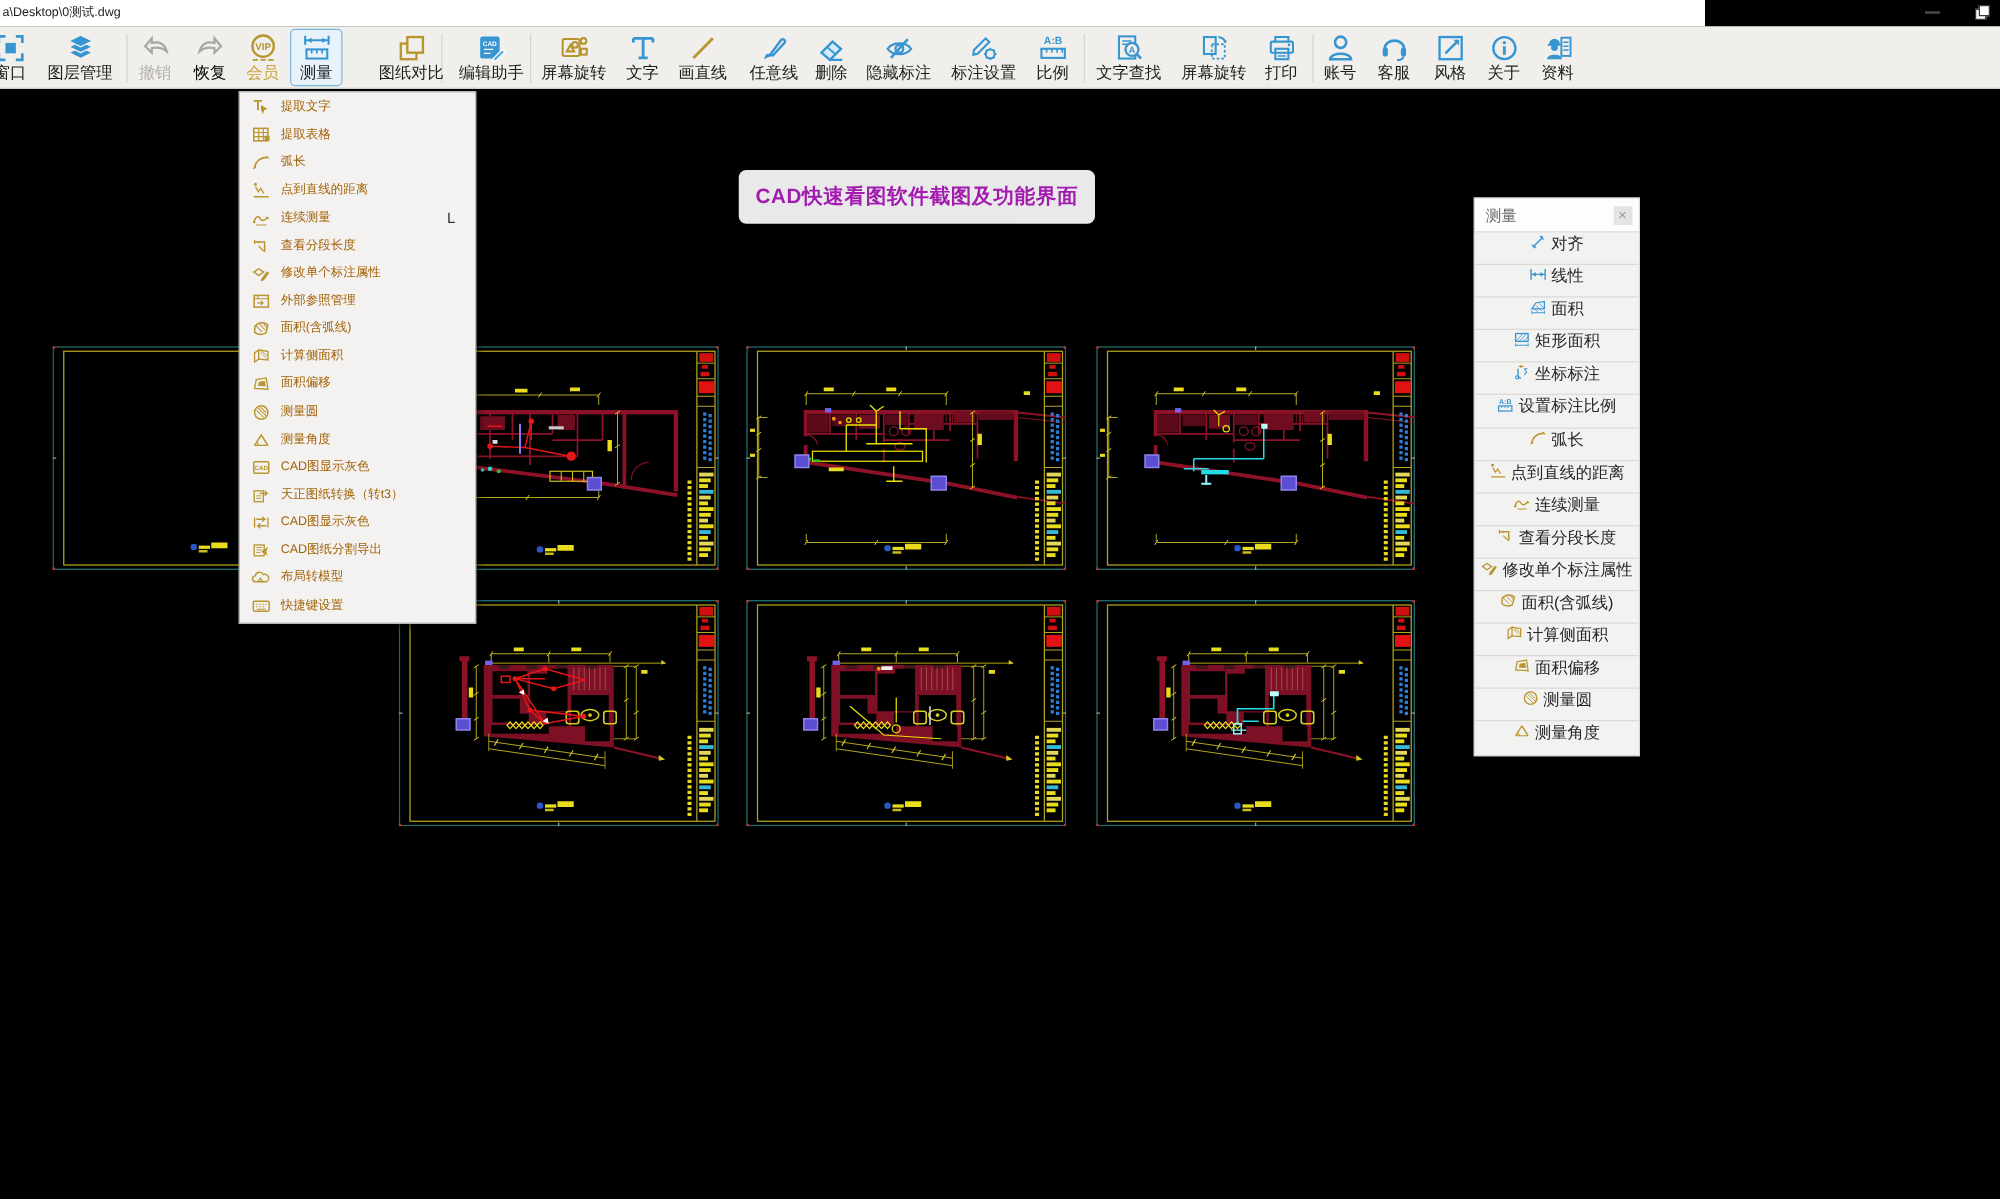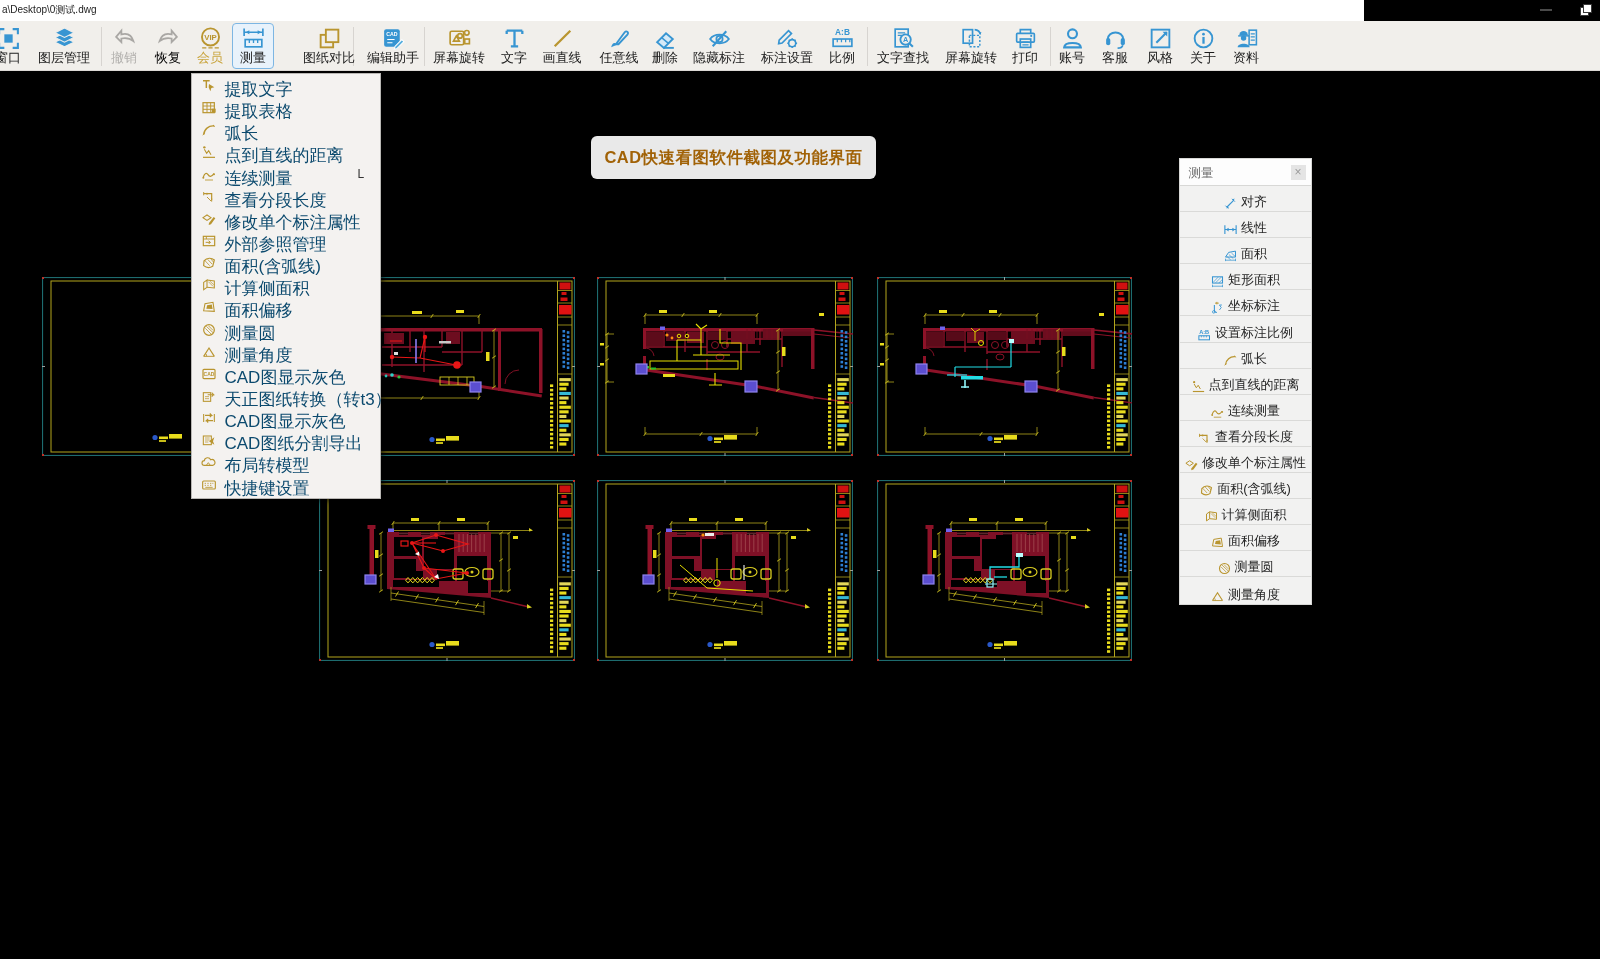--- a/index.html
+++ b/index.html
@@ -7,31 +7,31 @@
 #tmin{position:absolute;left:1540px;top:9px;width:12px;height:2px;background:#4a4a4a}
 #tres{position:absolute;left:1583px;top:4px;width:9px;height:9px;border:1.4px solid #3a3a3a;background:#fff}
 #tres2{position:absolute;left:1580px;top:7px;width:9px;height:9px;border:1.4px solid #3a3a3a;background:#fff}
 #toolbar{position:absolute;left:0;top:21px;width:1600px;height:50px;background:#f1efeb;border-bottom:1px solid #dcd9d5}
 .sep{position:absolute;top:6px;width:1px;height:39px;background:#d7d4d0}
 .tbb{position:absolute;top:2px;width:74px;height:47px;text-align:center}
 .tbi{height:28px;padding-top:3px}
 .tbl{font-size:13px;color:#1c1c1c;line-height:14px;white-space:nowrap}
 #hl{position:absolute;left:232px;top:2px;width:42px;height:46px;background:#e8f2fb;border:1px solid #7db6e3;border-radius:4px}
 #canvas{position:absolute;left:0;top:0;width:1600px;height:959px;background:#000}
-#banner{position:absolute;left:591px;top:136px;width:285px;height:43px;background:#e9e9e9;border-radius:6px;color:#a16207;font-size:16.5px;font-weight:bold;text-align:center;line-height:43px;letter-spacing:0.5px}
+#banner{position:absolute;left:591px;top:136px;width:285px;height:43px;background:#e9e9e9;border-radius:6px;color:#a21caf;font-size:16.5px;font-weight:bold;text-align:center;line-height:43px;letter-spacing:0.5px}
 #menu{position:absolute;left:190.5px;top:72.5px;width:190px;height:426px;background:#f4f2f0;border:1px solid #b9b7b4;box-shadow:3px 3px 4px rgba(0,0,0,.45);z-index:30;padding-top:1.5px}
 .mi{height:22.15px;position:relative;white-space:nowrap}
 .mic{position:absolute;left:9px;top:3px}
-.mlb{position:absolute;left:33px;top:3px;font-size:17px;color:#0c4a6e}
+.mlb{position:absolute;left:33px;top:3px;font-size:10px;color:#a16207}
 .mk{position:absolute;left:166px;top:3px;font-size:12px;color:#333}
 #panel{position:absolute;left:1178.5px;top:158px;width:133px;background:#f2f2f1;z-index:20;border:1px solid #d8d8d6}
 #ptitle{height:27px;background:#fdfdfd;border-bottom:1px solid #d8d8d6;position:relative}
 #ptitle span{position:absolute;left:9px;top:6px;font-size:12.5px;color:#6a6a6a}
 #pclose{position:absolute;right:5px;top:6px;width:15px;height:15px;background:#e4e4e4;color:#9a9a9a;font-size:12px;line-height:14px;text-align:center}
-.pi{height:26.1px;border-bottom:1px solid #dadad8;display:flex;align-items:flex-end;justify-content:center;font-size:13px;color:#262626;white-space:nowrap}
+.pi{height:26.1px;border-bottom:1px solid #dadad8;display:flex;align-items:flex-start;justify-content:center;font-size:13px;color:#262626;white-space:nowrap}
 .pi:last-child{border-bottom:none}
 .pic{margin-right:3px;height:15px}
 .pi svg{display:block}
 .mic svg{display:block}
 </style></head>
 <body>
 <div id="canvas">
     <svg style="position:absolute;left:42px;top:277px" width="533" height="179" viewBox="0 0 533 179">
       <rect x="0.5" y="0.5" width="532" height="178" fill="none" stroke="#1d6b6e" stroke-width="1.2"></rect>
       <rect x="0" y="0" width="2" height="2" fill="#c03028"></rect>

